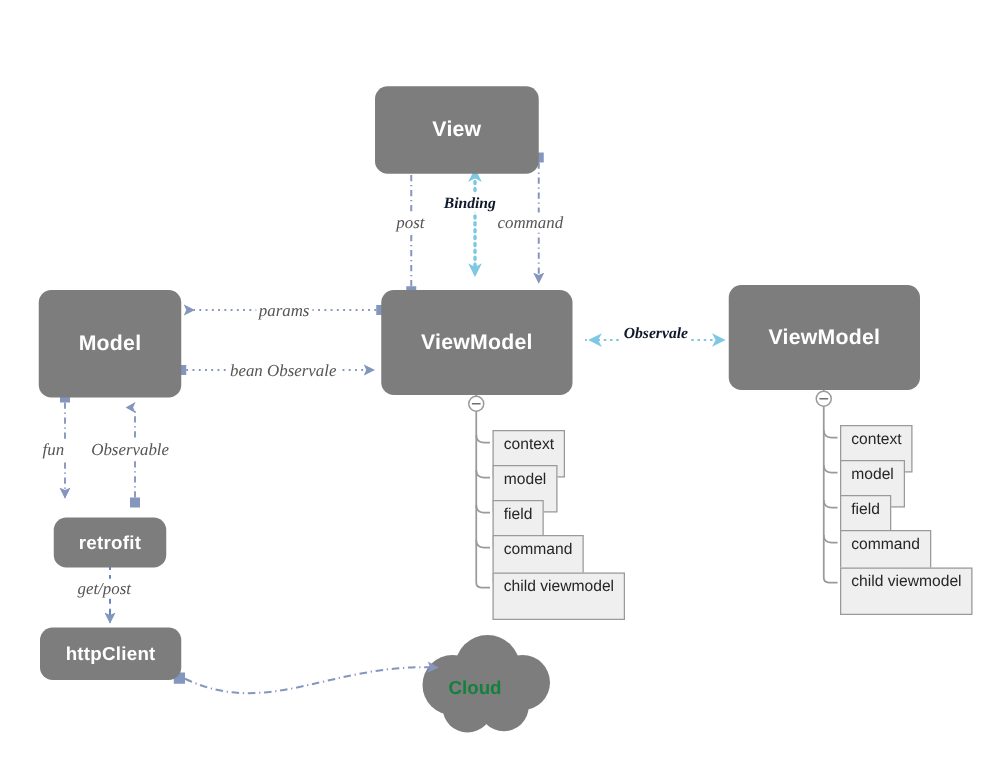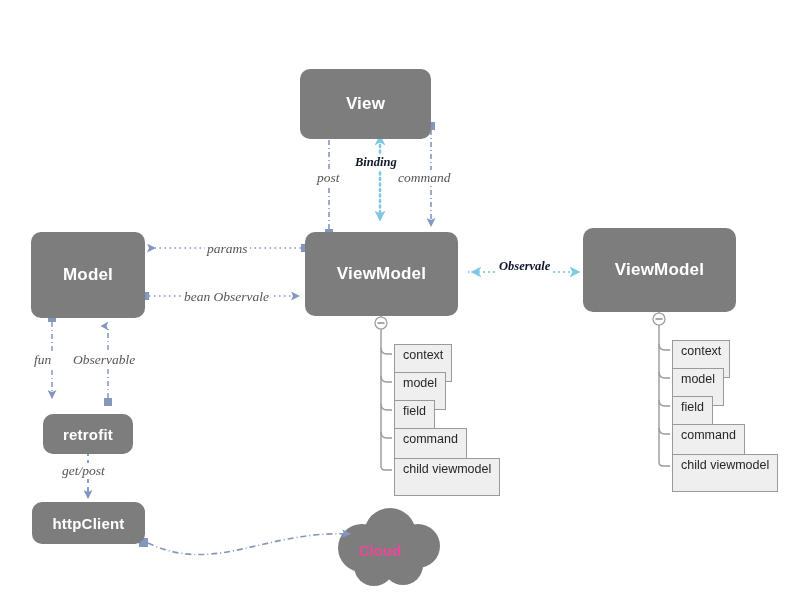--- a/index.html
+++ b/index.html
@@ -46,21 +46,21 @@
   .node-vm-right  { left:583px; top:228px; width:153px; height:84px;  font-size:17px; }
   .node-retrofit  { left:43px;  top:402px; width:90px;  height:40px;  font-size:15px;margin-top:12px; }
   .node-http      { left:32px;  top:502px; width:113px; height:42px;  font-size:15px; }
 
   .cloud-label {
     position: absolute;
     left: 340px;
     top: 540px;
     width: 80px;
     height: 22px;
-    color: #ec4899;
+    color: #15803d;
     font-weight: bold;
     font-size: 15px;
     text-align: center;
     line-height: 22px;
     font-family: "Liberation Sans", sans-serif;
   }
 
   .edge-label {
     position: absolute;
     font-family: "Liberation Serif", serif;

